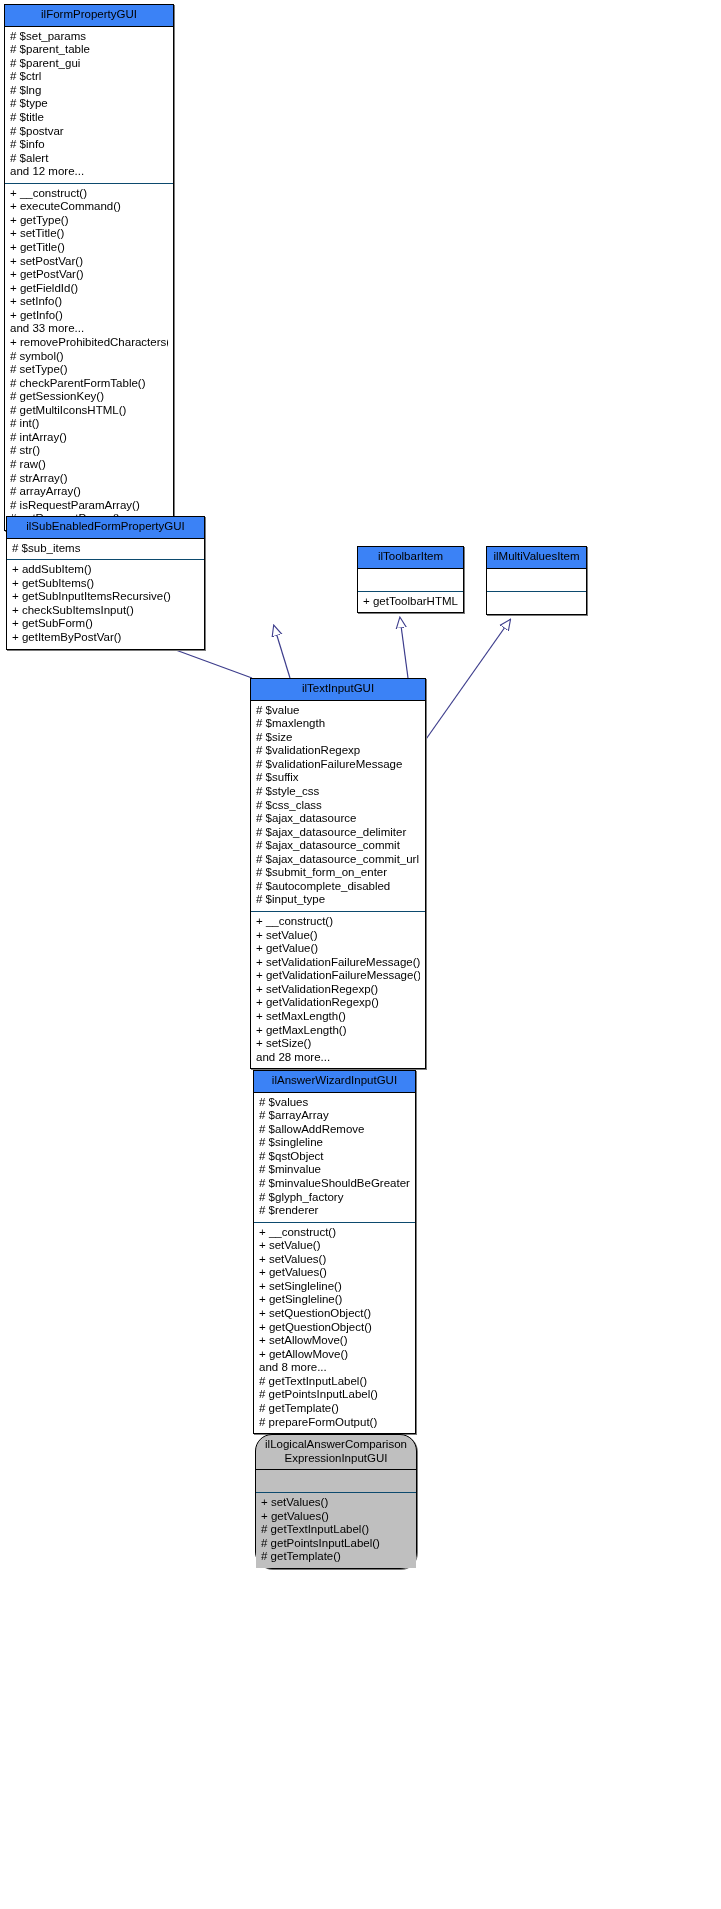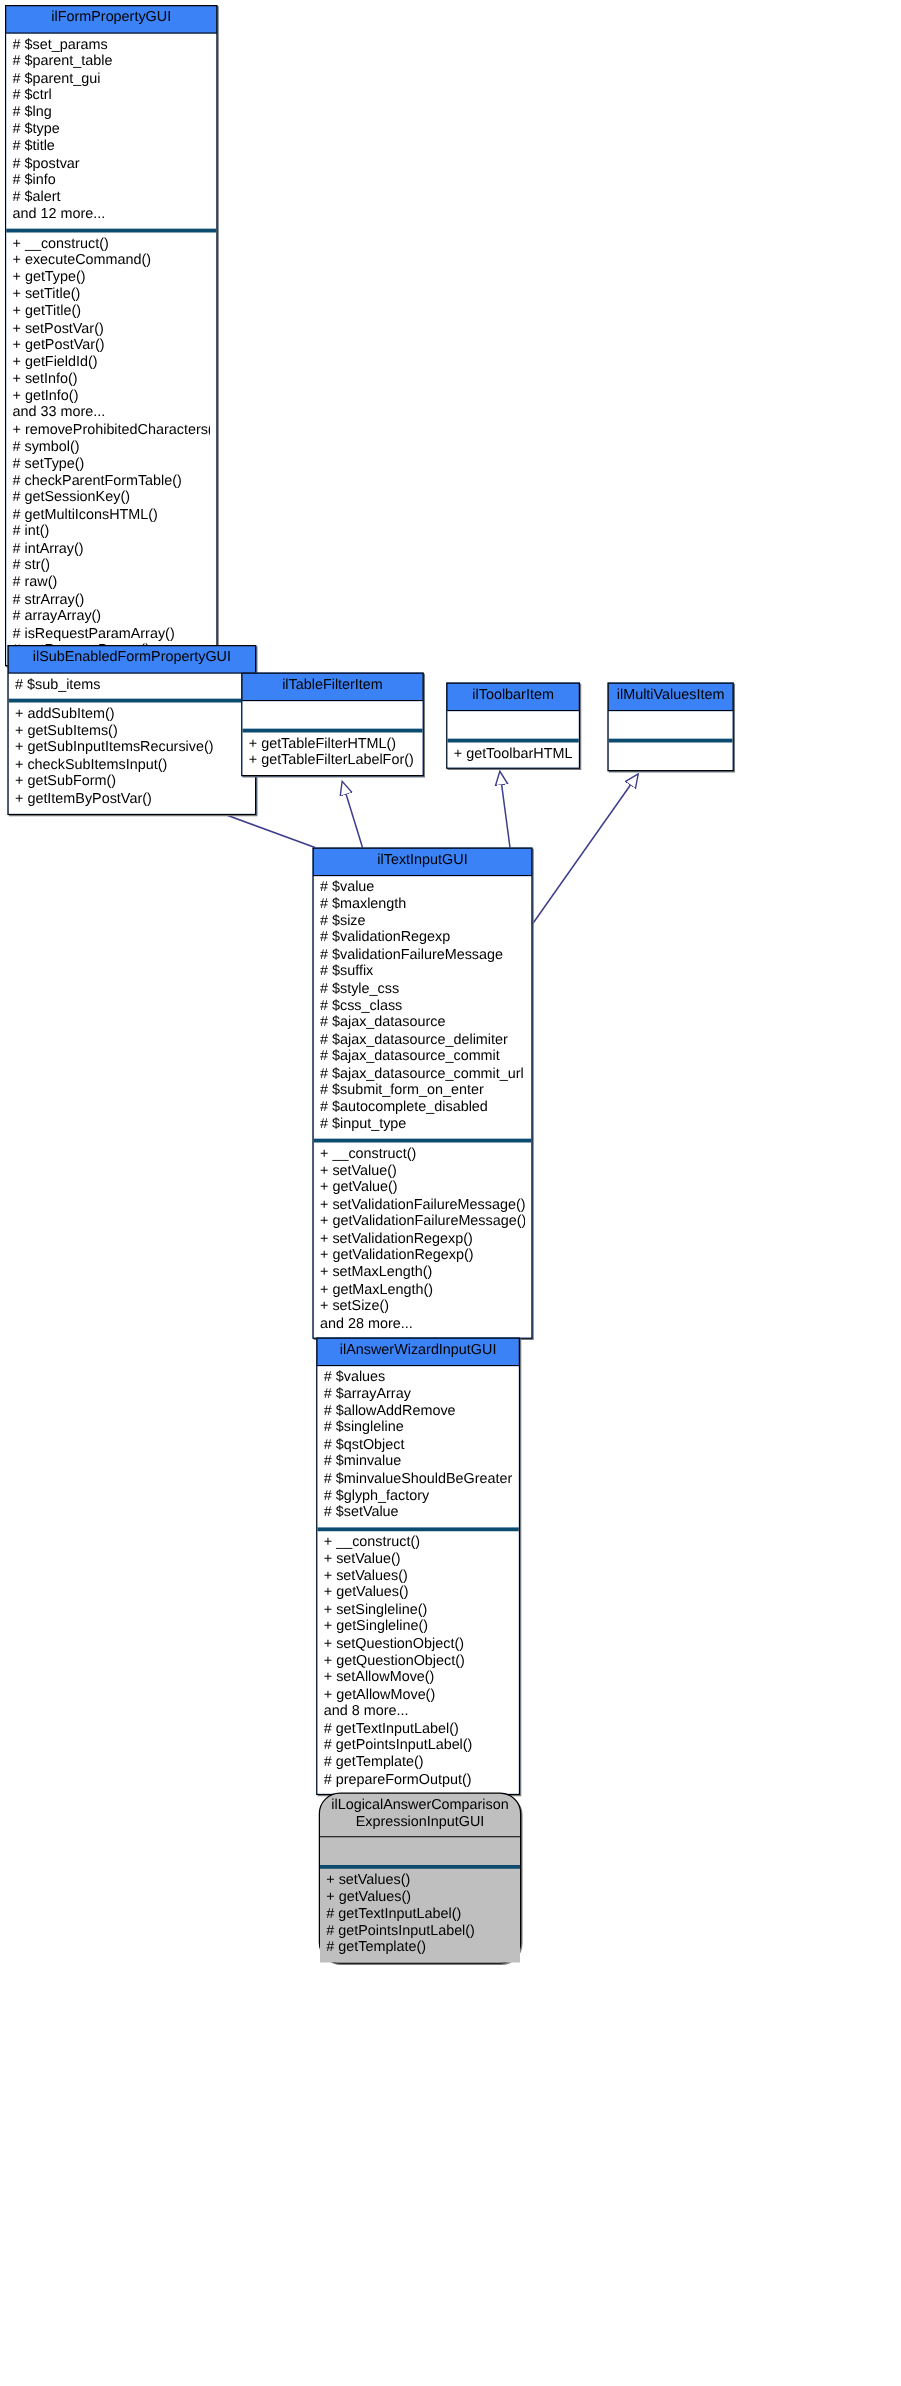--- a/index.html
+++ b/index.html
@@ -48,21 +48,21 @@
     text-align: center;
     padding: 3px 4px 4px 4px;
     border-bottom: 1px solid #000000;
     white-space: pre-line;
   }
   .node .compartment {
     padding: 3px 5px 4px 5px;
     background: #ffffff;
   }
   .node .compartment + .compartment {
-    border-top: 3px solid #0c4a6e;
+    border-top: 1px solid #0c4a6e;
   }
   .node .compartment.empty {
     min-height: 14px;
     padding: 4px 5px;
   }
   .row {
     white-space: nowrap;
     overflow: hidden;
   }
 </style>
@@ -145,28 +145,20 @@
     <div class="compartment" id="ops-ilSubEnabledFormPropertyGUI">
         <div class="row">+ addSubItem()</div>
         <div class="row">+ getSubItems()</div>
         <div class="row">+ getSubInputItemsRecursive()</div>
         <div class="row">+ checkSubItemsInput()</div>
         <div class="row">+ getSubForm()</div>
         <div class="row">+ getItemByPostVar()</div>
       </div>
   </div>
 
-  <div class="node" style="left:193px; top:538px; width:146px;">
-    <div class="title">ilTableFilterItem</div>
-    <div class="compartment empty" id="attrs-ilTableFilterItem"></div>
-    <div class="compartment" id="ops-ilTableFilterItem">
-        <div class="row">+ getTableFilterHTML()</div>
-        <div class="row">+ getTableFilterLabelFor()</div>
-      </div>
-  </div>
 
   <div class="node" style="left:357px; top:546px; width:107px;">
     <div class="title">ilToolbarItem</div>
     <div class="compartment empty" id="attrs-ilToolbarItem"></div>
     <div class="compartment" id="ops-ilToolbarItem">
         <div class="row">+ getToolbarHTML()</div>
       </div>
   </div>
 
   <div class="node" style="left:486px; top:546px; width:101px;">
@@ -213,21 +205,21 @@
     <div class="title">ilAnswerWizardInputGUI</div>
     <div class="compartment" id="attrs-ilAnswerWizardInputGUI">
         <div class="row"># $values</div>
         <div class="row"># $arrayArray</div>
         <div class="row"># $allowAddRemove</div>
         <div class="row"># $singleline</div>
         <div class="row"># $qstObject</div>
         <div class="row"># $minvalue</div>
         <div class="row"># $minvalueShouldBeGreater</div>
         <div class="row"># $glyph_factory</div>
-        <div class="row"># $setValue</div>
+        <div class="row"># $renderer</div>
       </div>
     <div class="compartment" id="ops-ilAnswerWizardInputGUI">
         <div class="row">+ __construct()</div>
         <div class="row">+ setValue()</div>
         <div class="row">+ setValues()</div>
         <div class="row">+ getValues()</div>
         <div class="row">+ setSingleline()</div>
         <div class="row">+ getSingleline()</div>
         <div class="row">+ setQuestionObject()</div>
         <div class="row">+ getQuestionObject()</div>

